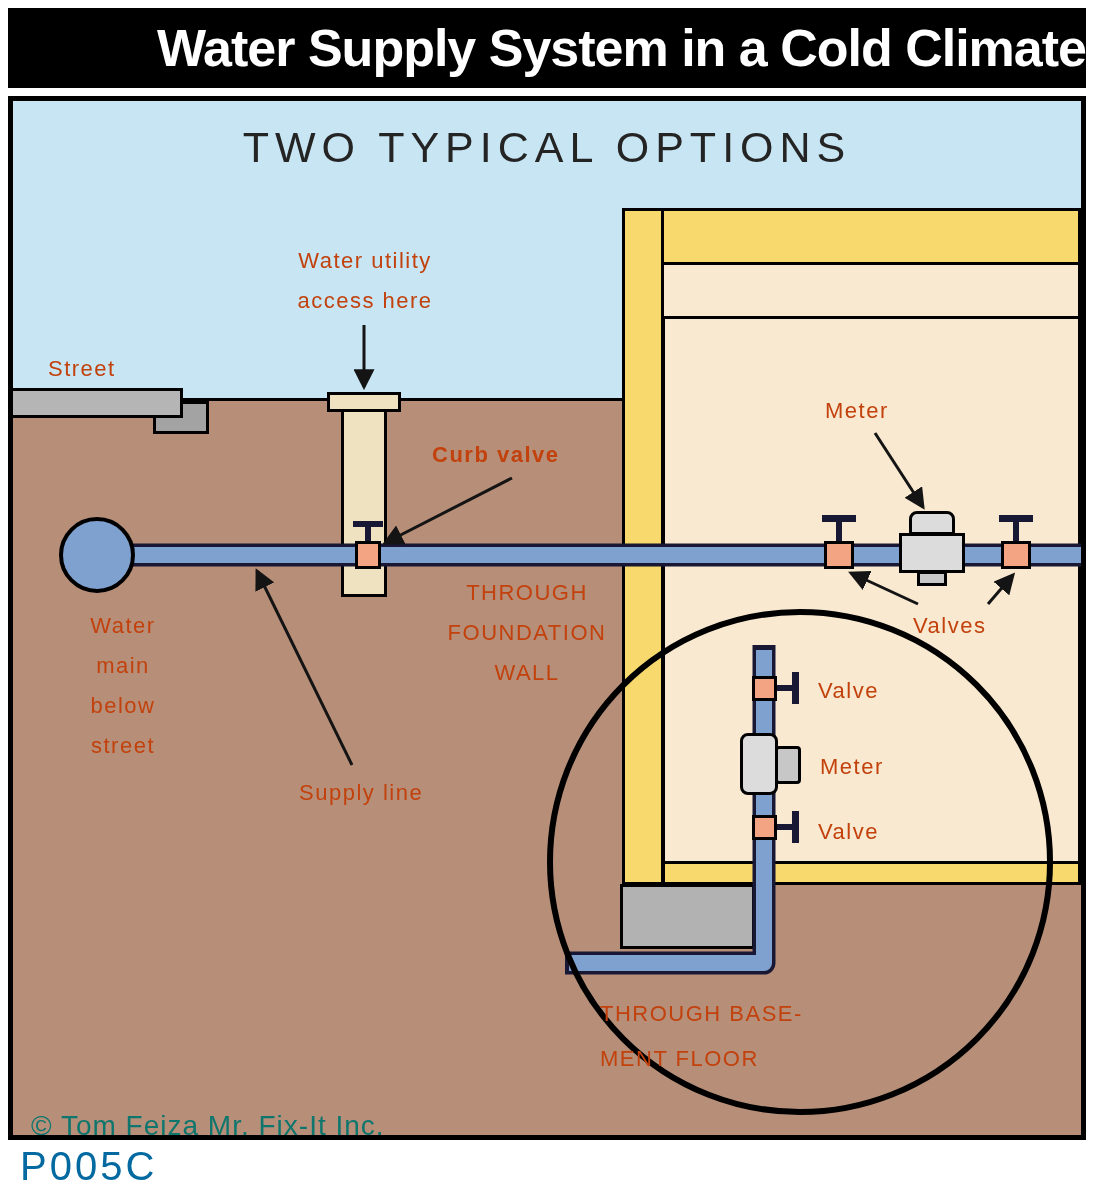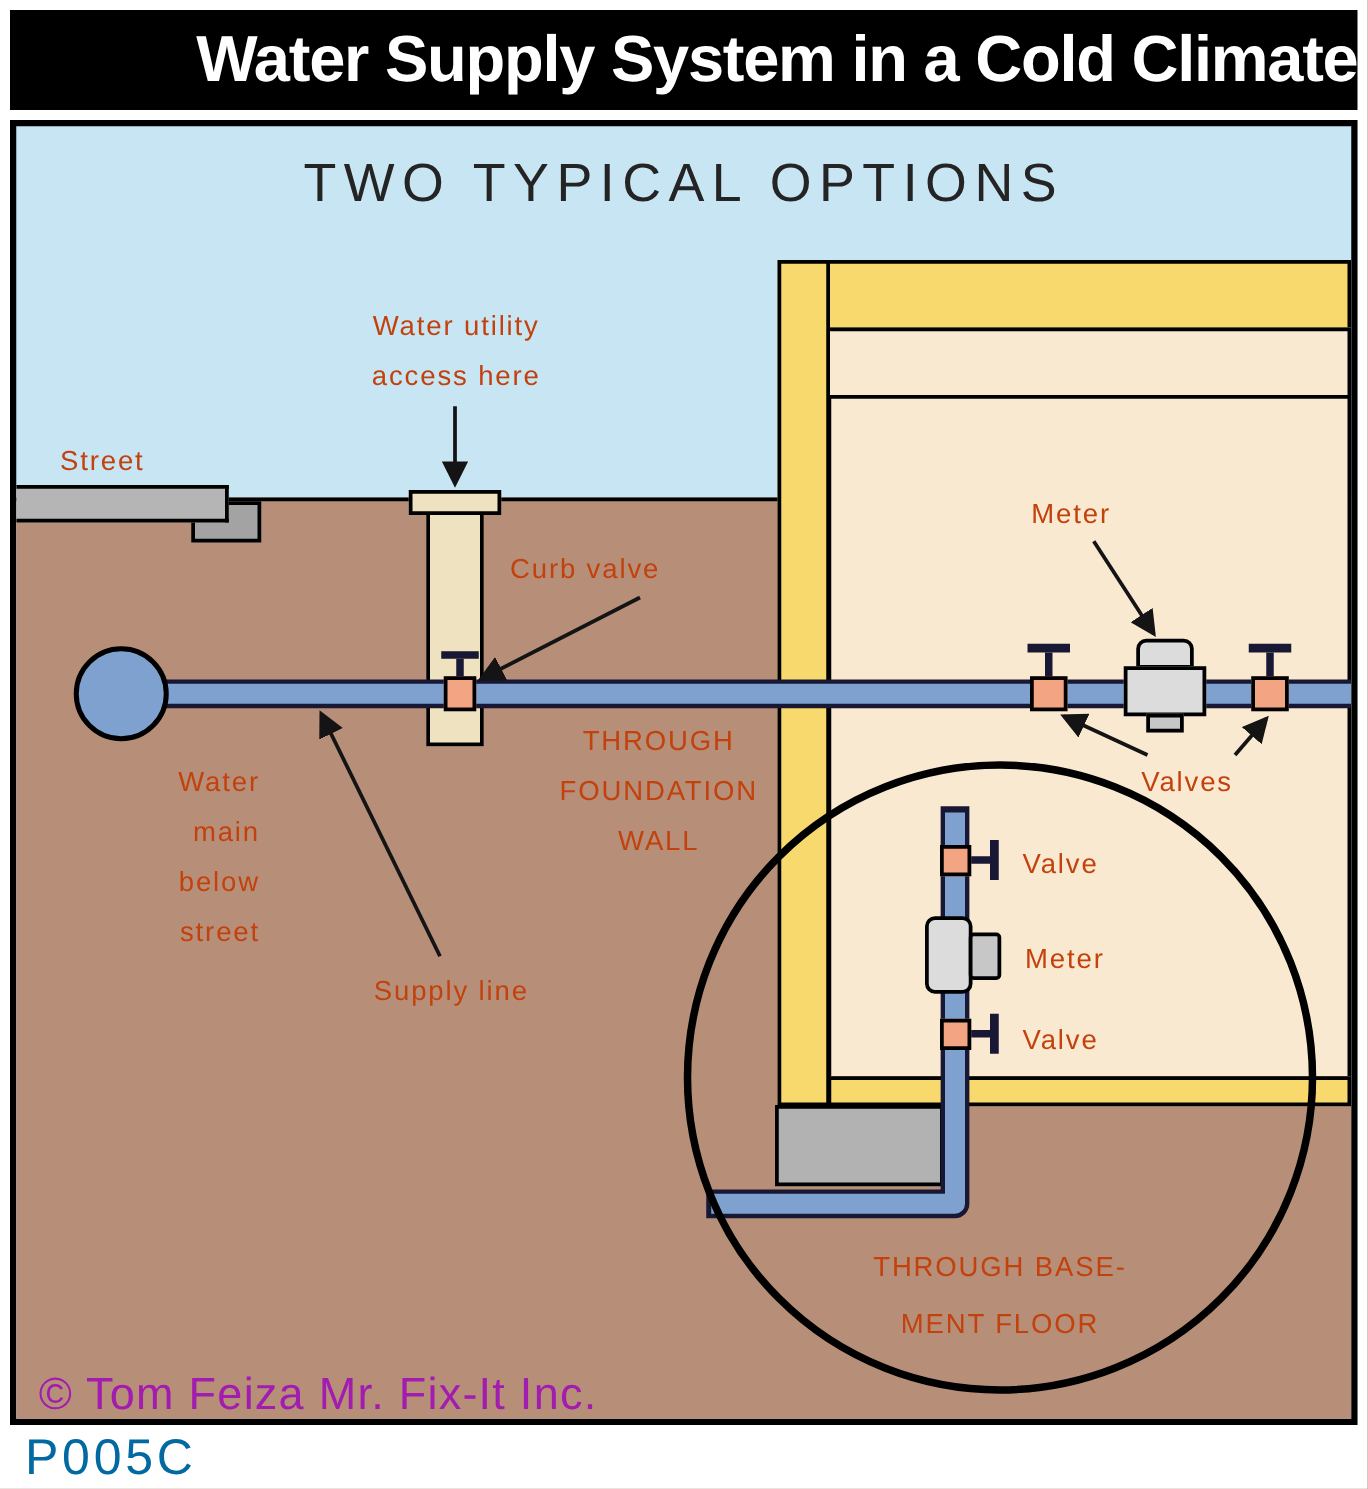--- a/index.html
+++ b/index.html
@@ -26,21 +26,21 @@
     left:0; top:22px; width:100%; text-align:center;
     font-size:43px; letter-spacing:6px; color:#242424; white-space:nowrap;
   }
   .valve { background:var(--valve); border:3px solid #000; box-sizing:border-box; }
   .hpart { background:var(--pipe-outline); }
   .ring {
     border:6px solid #000; border-radius:50%; box-sizing:border-box;
     background:transparent;
   }
   svg.overlay { left:0; top:0; width:1068px; height:1034px; }
-  .copyright { font-size:36px; letter-spacing:1px; color:#a21caf; }
+  .copyright { font-size:28px; letter-spacing:1px; color:#0f766e;margin-top:16px; }
   .code {
     position:absolute; left:20px; top:1144px; font-size:40px;
     letter-spacing:3px; color:#0369a1;
   }
 </style>
 </head>
 <body>
 
 <div class="titlebar">
   <span>Water Supply System in a Cold Climate</span>
@@ -101,44 +101,44 @@
 
   <div class="ring" style="left:534px;top:508px;width:506px;height:506px;"></div>
 
   <div class="subtitle" style="position:absolute;">TWO TYPICAL OPTIONS</div>
 
   <div class="lbl" style="left:35px;top:248px;">Street</div>
 
   <div class="lbl" style="left:232px;top:140px;width:240px;text-align:center;">Water utility
 access here</div>
 
-  <div class="lbl" style="left:395px;top:334px;white-space:nowrap;">Curb valve</div>
+  <div class="lbl" style="left:419px;top:334px;white-space:nowrap;font-weight:bold;">Curb valve</div>
 
   <div class="lbl" style="left:354px;top:472px;width:320px;text-align:center;">THROUGH
 FOUNDATION
 WALL</div>
 
-  <div class="lbl" style="left:25px;top:505px;width:170px;text-align:right;">Water
+  <div class="lbl" style="left:25px;top:505px;width:170px;text-align:center;">Water
 main
 below
 street</div>
 
   <div class="lbl" style="left:286px;top:672px;white-space:nowrap;">Supply line</div>
 
   <div class="lbl" style="left:812px;top:290px;white-space:nowrap;">Meter</div>
 
   <div class="lbl" style="left:900px;top:505px;white-space:nowrap;">Valves</div>
 
   <div class="lbl" style="left:805px;top:570px;white-space:nowrap;">Valve</div>
 
   <div class="lbl" style="left:807px;top:646px;white-space:nowrap;">Meter</div>
 
   <div class="lbl" style="left:805px;top:711px;white-space:nowrap;">Valve</div>
 
-  <div class="lbl" style="left:587px;top:890px;width:400px;text-align:center;line-height:45px;">THROUGH BASE-
+  <div class="lbl" style="left:587px;top:890px;width:400px;text-align:left;line-height:45px;">THROUGH BASE-
 MENT FLOOR</div>
 
   <div class="copyright" style="left:18px;top:993px;">© Tom Feiza Mr. Fix-It Inc.</div>
 
   <svg class="overlay" viewBox="0 0 1068 1034">
     <defs>
       <marker id="ah" viewBox="0 0 10 10" refX="8.5" refY="5" markerWidth="7" markerHeight="7" orient="auto">
         <path d="M0 0 L10 5 L0 10 z" fill="#141414"></path>
       </marker>
     </defs>

